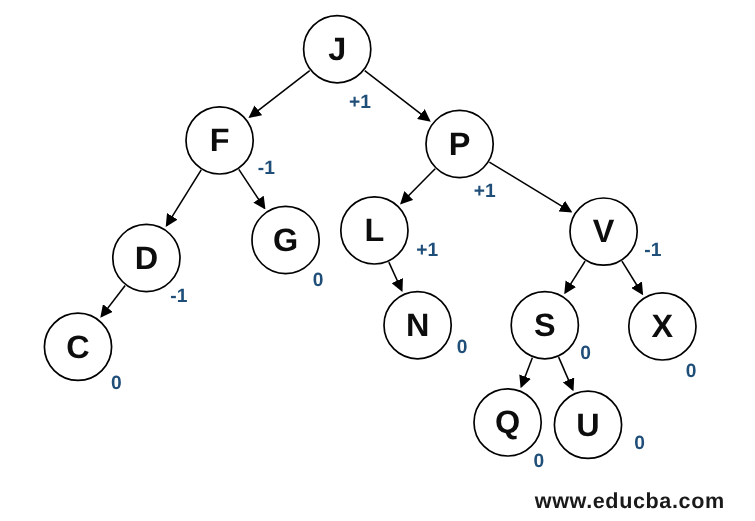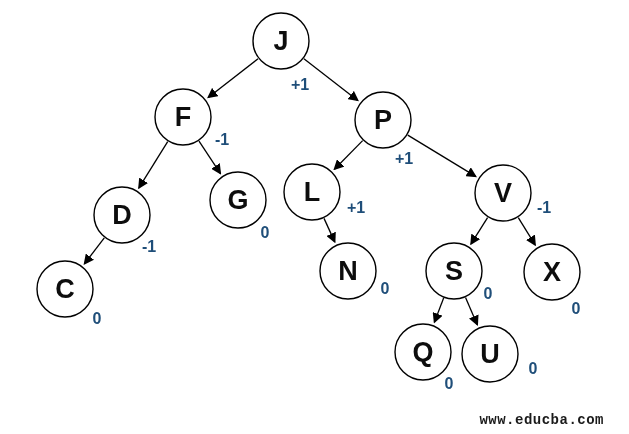--- a/index.html
+++ b/index.html
@@ -24,23 +24,23 @@
     font-family: "Liberation Sans", sans-serif;
     font-weight: bold;
     font-size: 16px;
     text-anchor: middle;
   }
   .edge { stroke: #000000; stroke-width: 1.3; fill: none; }
   .watermark {
     position: absolute;
     right: 25px;
     bottom: 6px;
-    font-family: Liberation Mono, monospace;
+    font-family: Liberation Sans, sans-serif;
     font-weight: bold;
-    font-size: 14px;
+    font-size: 18px;
     letter-spacing: 0.5px;
     color: #1a1a1a;
   }
 </style>
 </head>
 <body>
 
 <div class="canvas">
   <svg id="tree-svg" width="629" height="434" viewBox="0 0 629 434">
     <defs>

